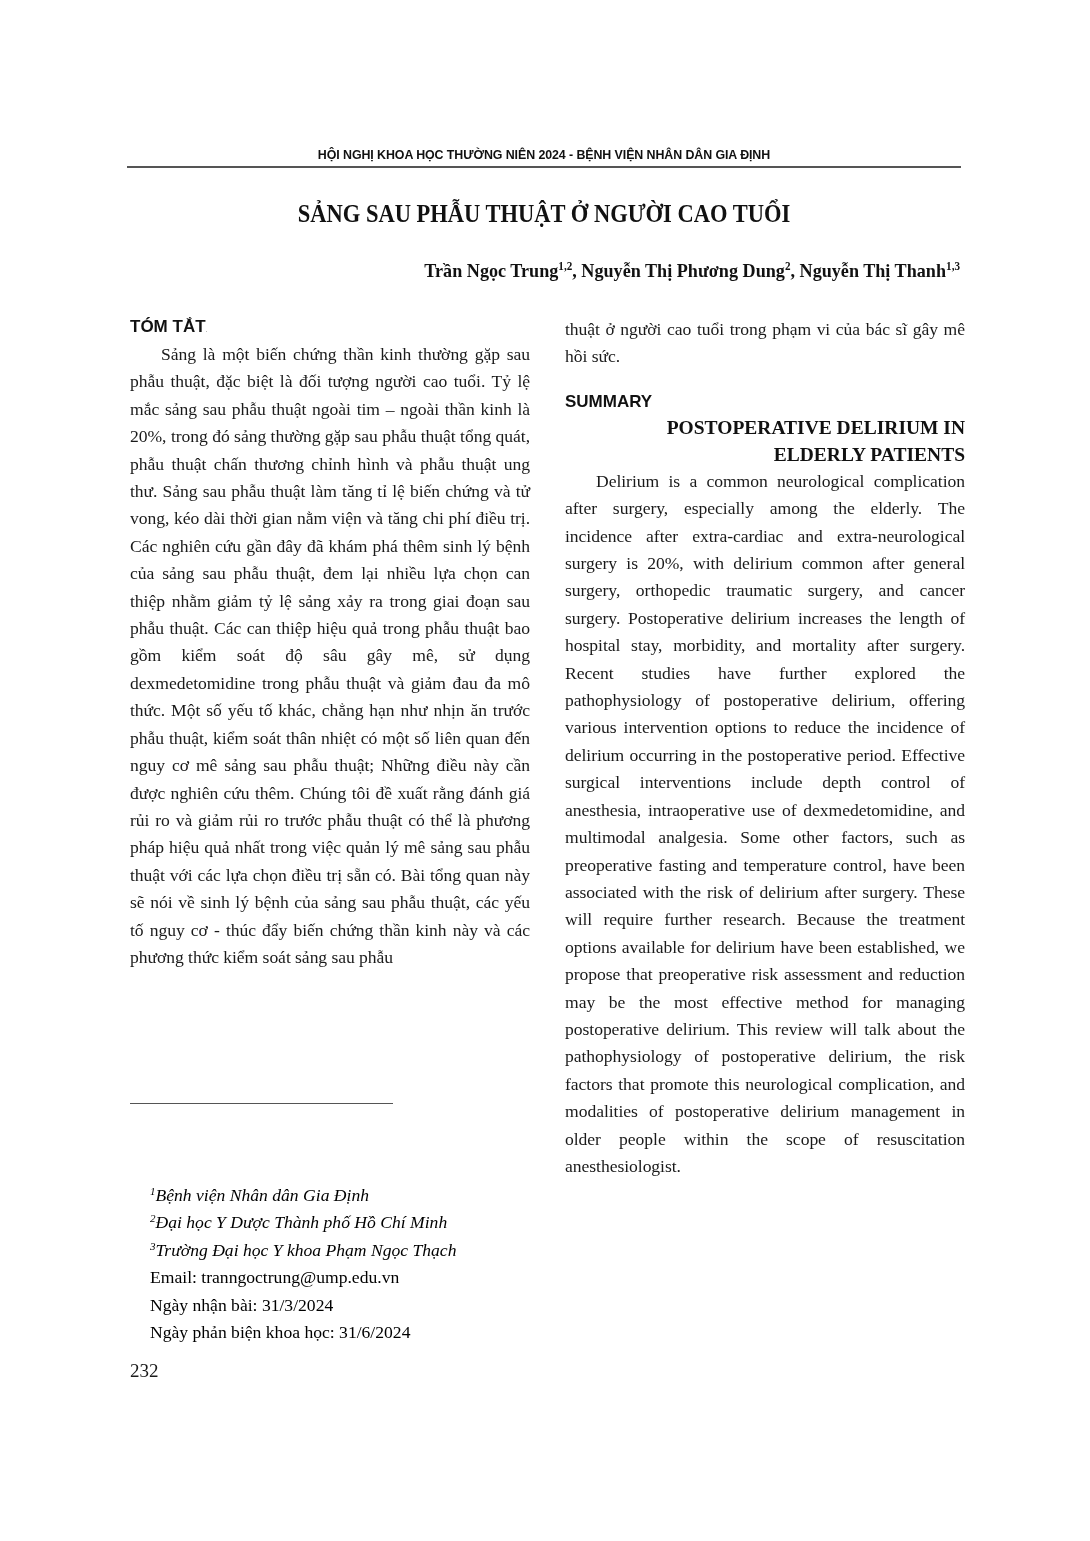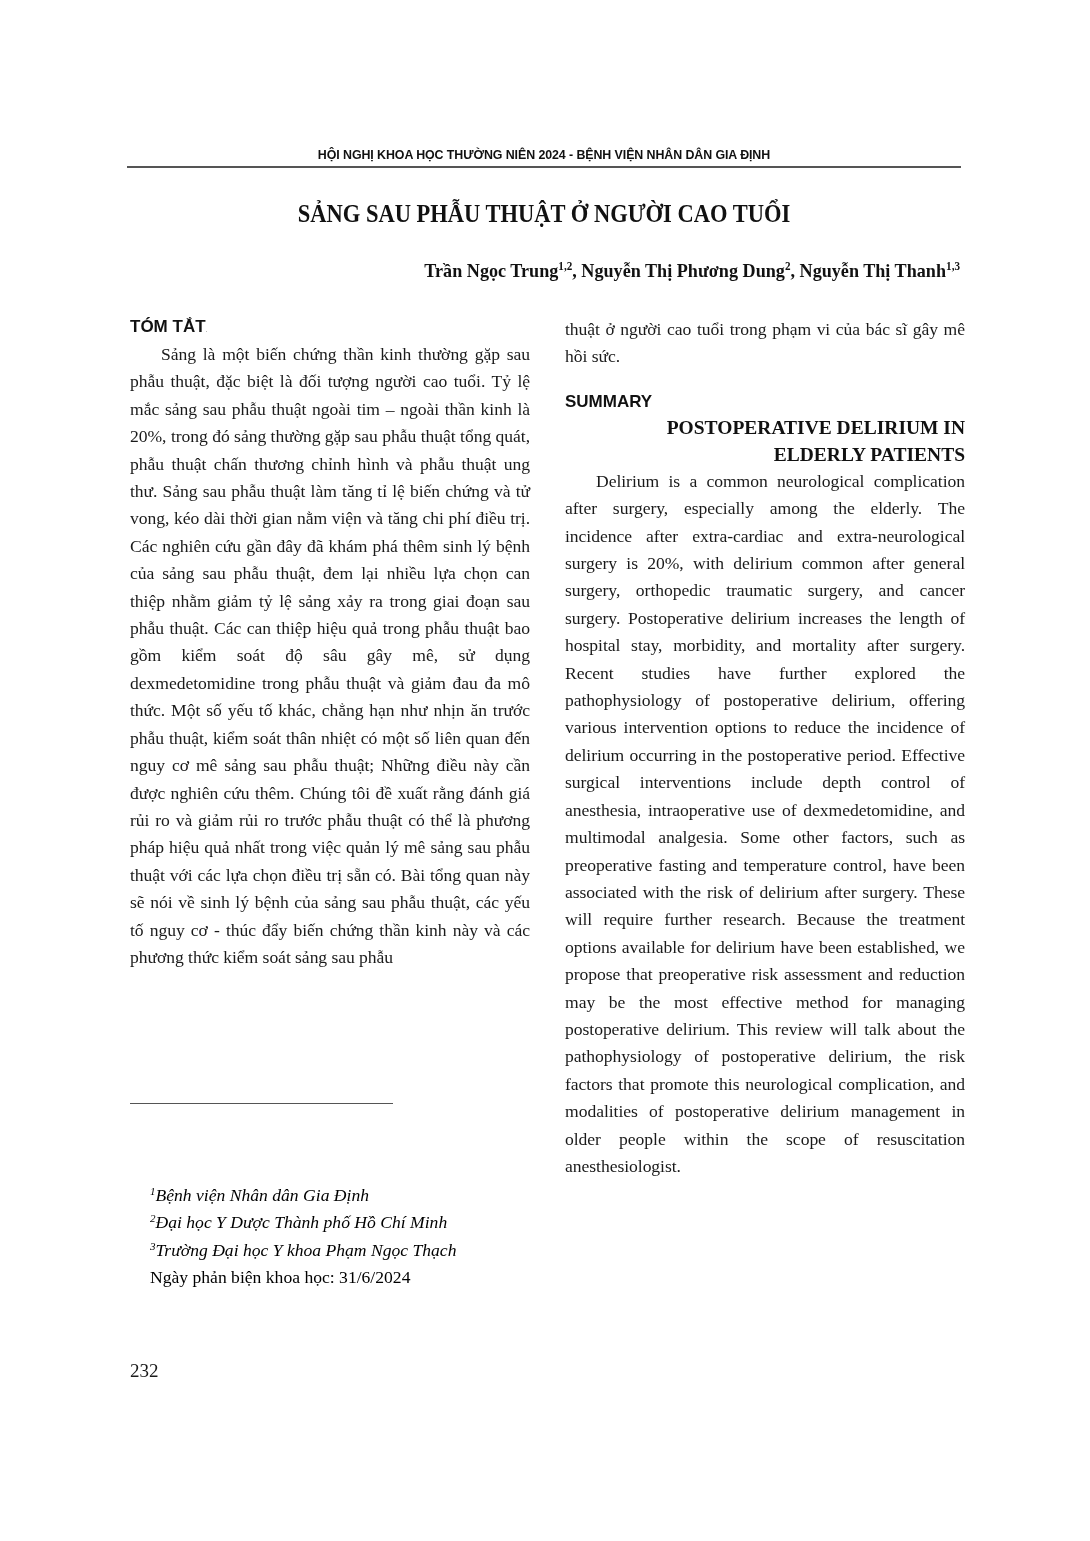--- a/index.html
+++ b/index.html
@@ -172,16 +172,18 @@
     </div>
     <p class="body-text">Delirium is a common neurological complication after surgery, especially among the elderly. The incidence after extra-cardiac and extra-neurological surgery is 20%, with delirium common after general surgery, orthopedic traumatic surgery, and cancer surgery. Postoperative delirium increases the length of hospital stay, morbidity, and mortality after surgery. Recent studies have further explored the pathophysiology of postoperative delirium, offering various intervention options to reduce the incidence of delirium occurring in the postoperative period. Effective surgical interventions include depth control of anesthesia, intraoperative use of dexmedetomidine, and multimodal analgesia. Some other factors, such as preoperative fasting and temperature control, have been associated with the risk of delirium after surgery. These will require further research. Because the treatment options available for delirium have been established, we propose that preoperative risk assessment and reduction may be the most effective method for managing postoperative delirium. This review will talk about the pathophysiology of postoperative delirium, the risk factors that promote this neurological complication, and modalities of postoperative delirium management in older people within the scope of resuscitation anesthesiologist.</p>
   </div>
 </div>
 
 <div class="footnote-rule"></div>
 <div class="footnotes">
   <div class="fn-line italic"><sup>1</sup><span>Bệnh viện Nhân dân Gia Định</span></div>
   <div class="fn-line italic"><sup>2</sup><span>Đại học Y Dược Thành phố Hồ Chí Minh</span></div>
   <div class="fn-line italic"><sup>3</sup><span>Trường Đại học Y khoa Phạm Ngọc Thạch</span></div>
+  <div class="fn-line">Email: tranngoctrung@ump.edu.vn</div>
+  <div class="fn-line">Ngày nhận bài: 31/3/2024</div>
   <div class="fn-line">Ngày phản biện khoa học: 31/6/2024</div>
 </div>
 
 <div class="page-number">232</div>
 
 </body></html>

